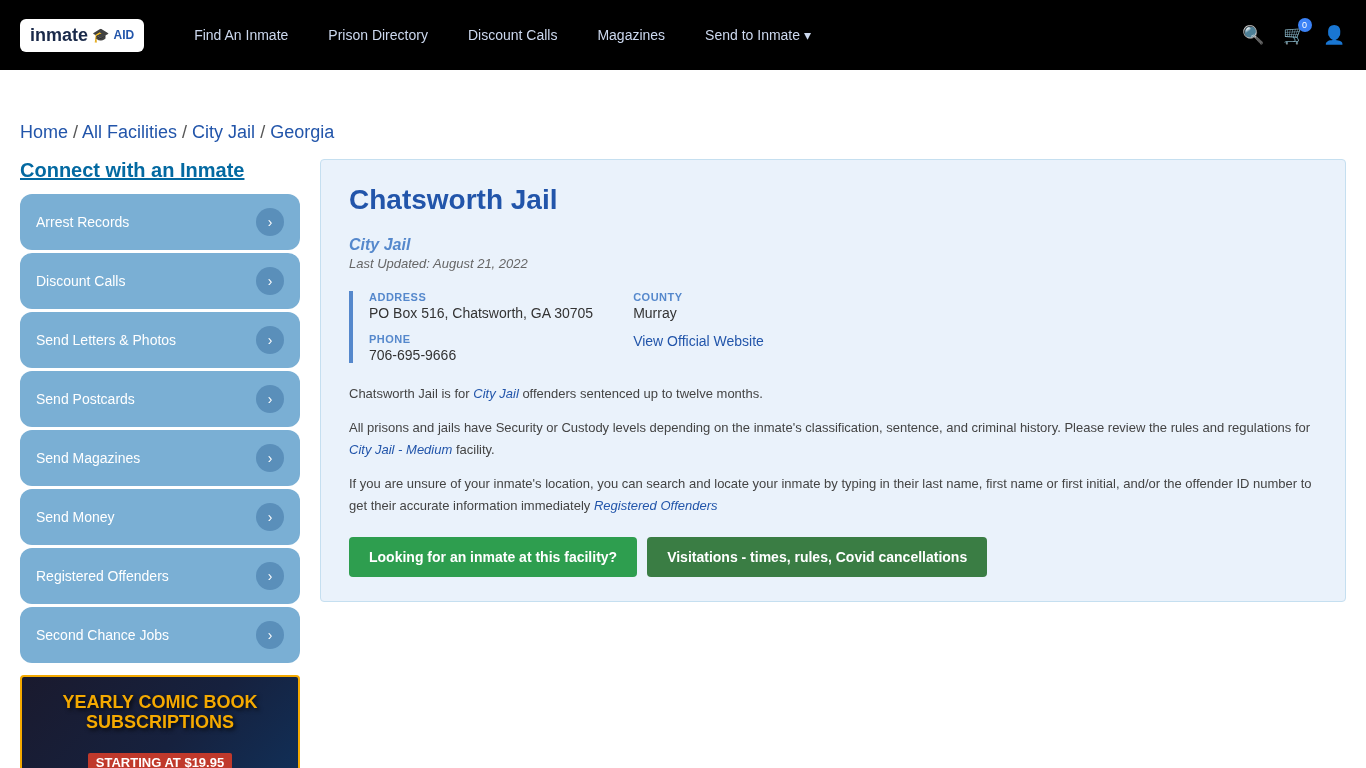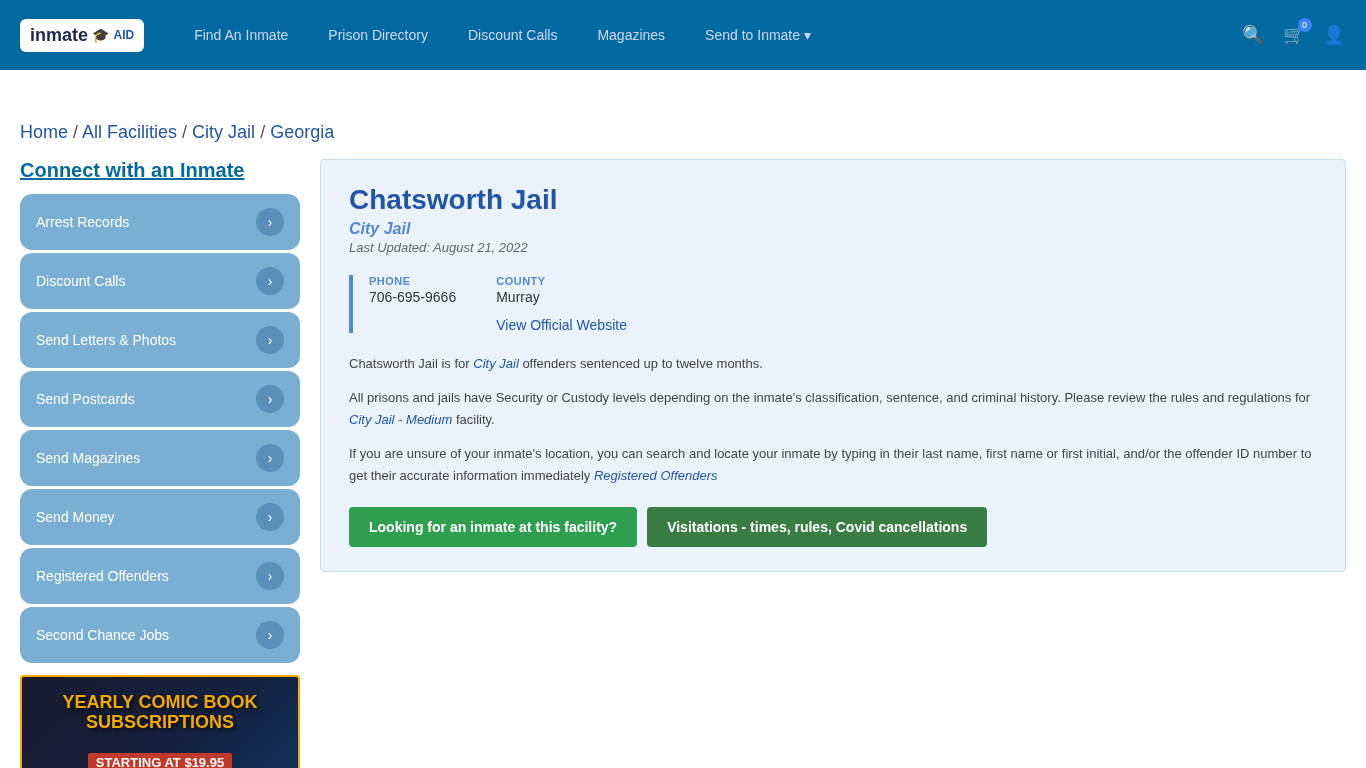--- a/index.html
+++ b/index.html
@@ -1,20 +1,20 @@
 <!DOCTYPE html>
 <html><head>
   <meta charset="utf-8">
   <style>
     * { margin: 0; padding: 0; box-sizing: border-box; }
     body { font-family: Arial, sans-serif; font-size: 14px; color: #333; background: #fff; }
 
     
     .header {
-      background: #0369a1;
+      background: #000000;
       height: 70px;
       display: flex;
       align-items: center;
       padding: 0 20px;
       gap: 30px;
     }
     .logo {
       display: flex;
       align-items: center;
       margin-right: 20px;
@@ -203,21 +203,21 @@
     .facility-card {
       background: #eaf2fb;
       border: 1px solid #c5dff0;
       border-radius: 4px;
       padding: 24px 28px;
     }
     .facility-name {
       font-size: 28px;
       font-weight: bold;
       color: #2255aa;
-      margin-bottom: 4px;
+      margin-bottom: 20px;
     }
     .facility-type {
       font-size: 16px;
       color: #5588cc;
       font-weight: 600;
       font-style: italic;
       margin-bottom: 2px;
     }
     .facility-updated {
       font-size: 13px;
@@ -378,20 +378,24 @@
 
   <main class="content">
     <div class="facility-card">
       <h1 class="facility-name">Chatsworth Jail</h1>
       <div class="facility-type">City Jail</div>
       <div class="facility-updated">Last Updated: August 21, 2022</div>
 
       <div class="facility-details">
         <div class="detail-col">
           <div>
+            <div class="detail-label">ADDRESS</div>
+            <div class="detail-value">PO Box 516, Chatsworth, GA 30705</div>
+          </div>
+          <div>
             <div class="detail-label">PHONE</div>
             <div class="detail-value">706-695-9666</div>
           </div>
         </div>
         <div class="detail-col">
           <div>
             <div class="detail-label">COUNTY</div>
             <div class="detail-value">Murray</div>
           </div>
           <div>

